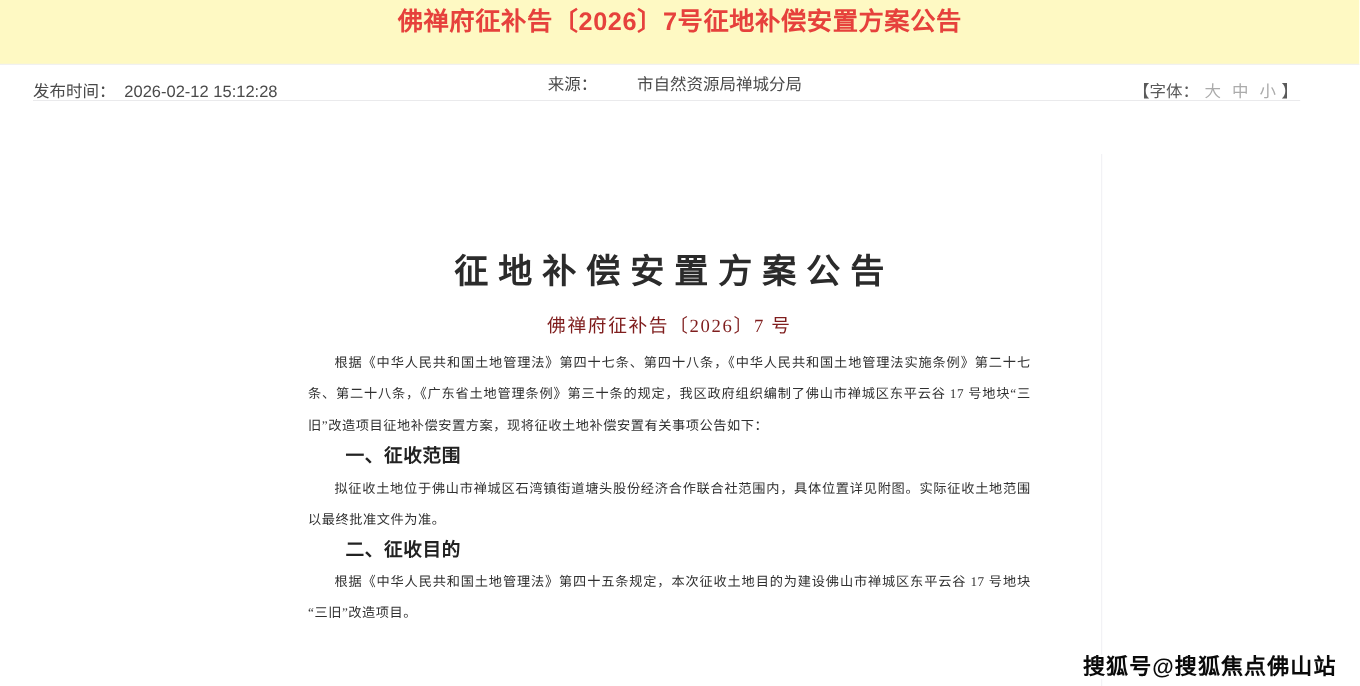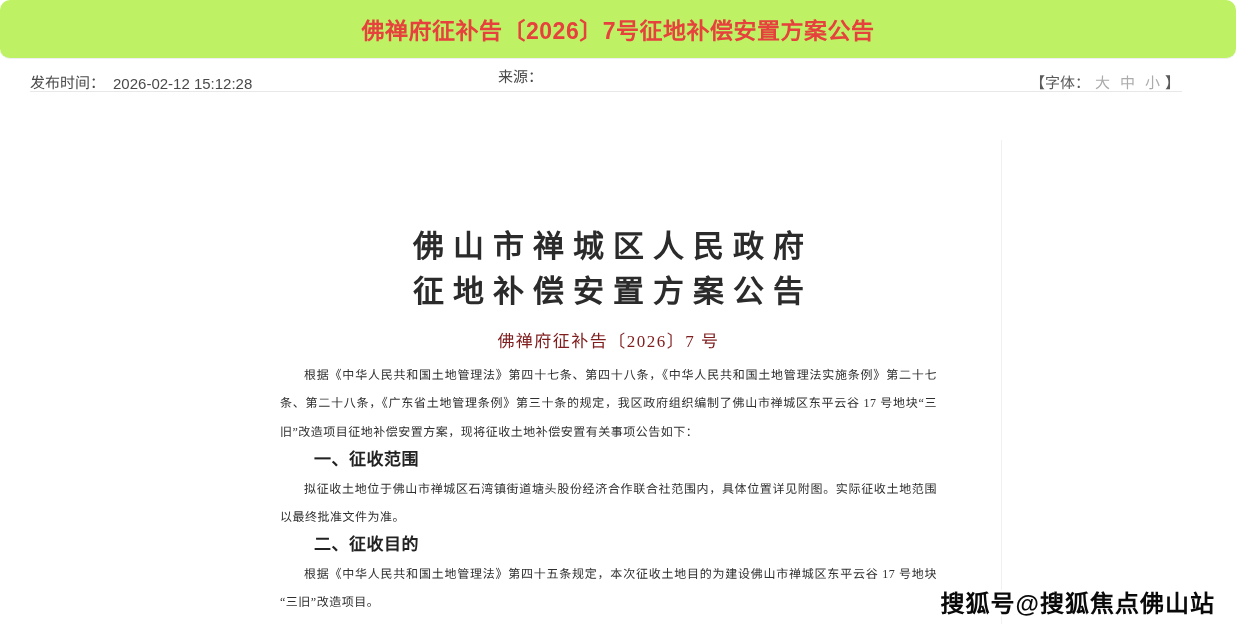--- a/index.html
+++ b/index.html
@@ -14,26 +14,24 @@
     overflow: hidden;
     margin: 0 auto;
   }
 
   
   .titlebar {
     position: absolute;
     left: 0; top: 0;
     width: 100%;
     height: 59px;
-    background: #bef264;
+    background: #fef9c3;
     border-bottom: 1px solid #efeff3;
     display: flex;
-    align-items: center;
     justify-content: center;
-    border-radius: 10px;
   }
   .titlebar h1 {
     color: #e6413c;
     font-size: 23px;
     font-weight: 600;
     letter-spacing: 0.5px;
     font-family: "Liberation Sans", sans-serif;
   }
 
   
@@ -117,21 +115,21 @@
     color: #222222;
     font-family: "Liberation Sans", sans-serif;
     letter-spacing: 0.5px;
   }
 
   
   .watermark {
     position: absolute;
     right: 21px;
     bottom: 5px;
-    font-size: 24px;
+    font-size: 20px;
     font-weight: 700;
     color: #0a0a0a;
     letter-spacing: 1px;
     font-family: "Liberation Sans", sans-serif;
     text-shadow:
       -2px -2px 0 #ffffff, 2px -2px 0 #ffffff,
       -2px  2px 0 #ffffff, 2px  2px 0 #ffffff,
       -2px  0   0 #ffffff, 2px  0   0 #ffffff,
        0   -2px 0 #ffffff, 0    2px 0 #ffffff;
     white-space: nowrap;
@@ -146,36 +144,36 @@
     <h1>佛禅府征补告〔2026〕7号征地补偿安置方案公告</h1>
   </header>
 
   <div class="meta-row">
     <div class="meta-item meta-publish">
       <span>发布时间：</span>
       <span class="val">2026-02-12 15:12:28</span>
     </div>
     <div class="meta-item meta-source">
       <span>来源：</span>
+      <span>市自然资源局禅城分局</span>
     </div>
     <div class="meta-item meta-fontctl">
       <span>【字体：</span>
       <span class="size-opt">大</span>
       <span class="size-opt">中</span>
       <span class="size-opt">小</span>
       <span>】</span>
     </div>
     <div class="meta-divider"></div>
   </div>
 
   <div class="doc-area">
     <div class="scan-right-edge"></div>
 
     <div class="doc-column">
-      <div class="doc-title">佛山市禅城区人民政府</div>
       <div class="doc-title">征地补偿安置方案公告</div>
       <div class="doc-number">佛禅府征补告〔2026〕7 号</div>
 
       <div class="doc-body">
         <p>根据《中华人民共和国土地管理法》第四十七条、第四十八条，《中华人民共和国土地管理法实施条例》第二十七条、第二十八条，《广东省土地管理条例》第三十条的规定，我区政府组织编制了佛山市禅城区东平云谷 17 号地块“三旧”改造项目征地补偿安置方案，现将征收土地补偿安置有关事项公告如下：</p>
         <h3>一、征收范围</h3>
         <p>拟征收土地位于佛山市禅城区石湾镇街道塘头股份经济合作联合社范围内，具体位置详见附图。实际征收土地范围以最终批准文件为准。</p>
         <h3>二、征收目的</h3>
         <p>根据《中华人民共和国土地管理法》第四十五条规定，本次征收土地目的为建设佛山市禅城区东平云谷 17 号地块“三旧”改造项目。</p>
       </div>

